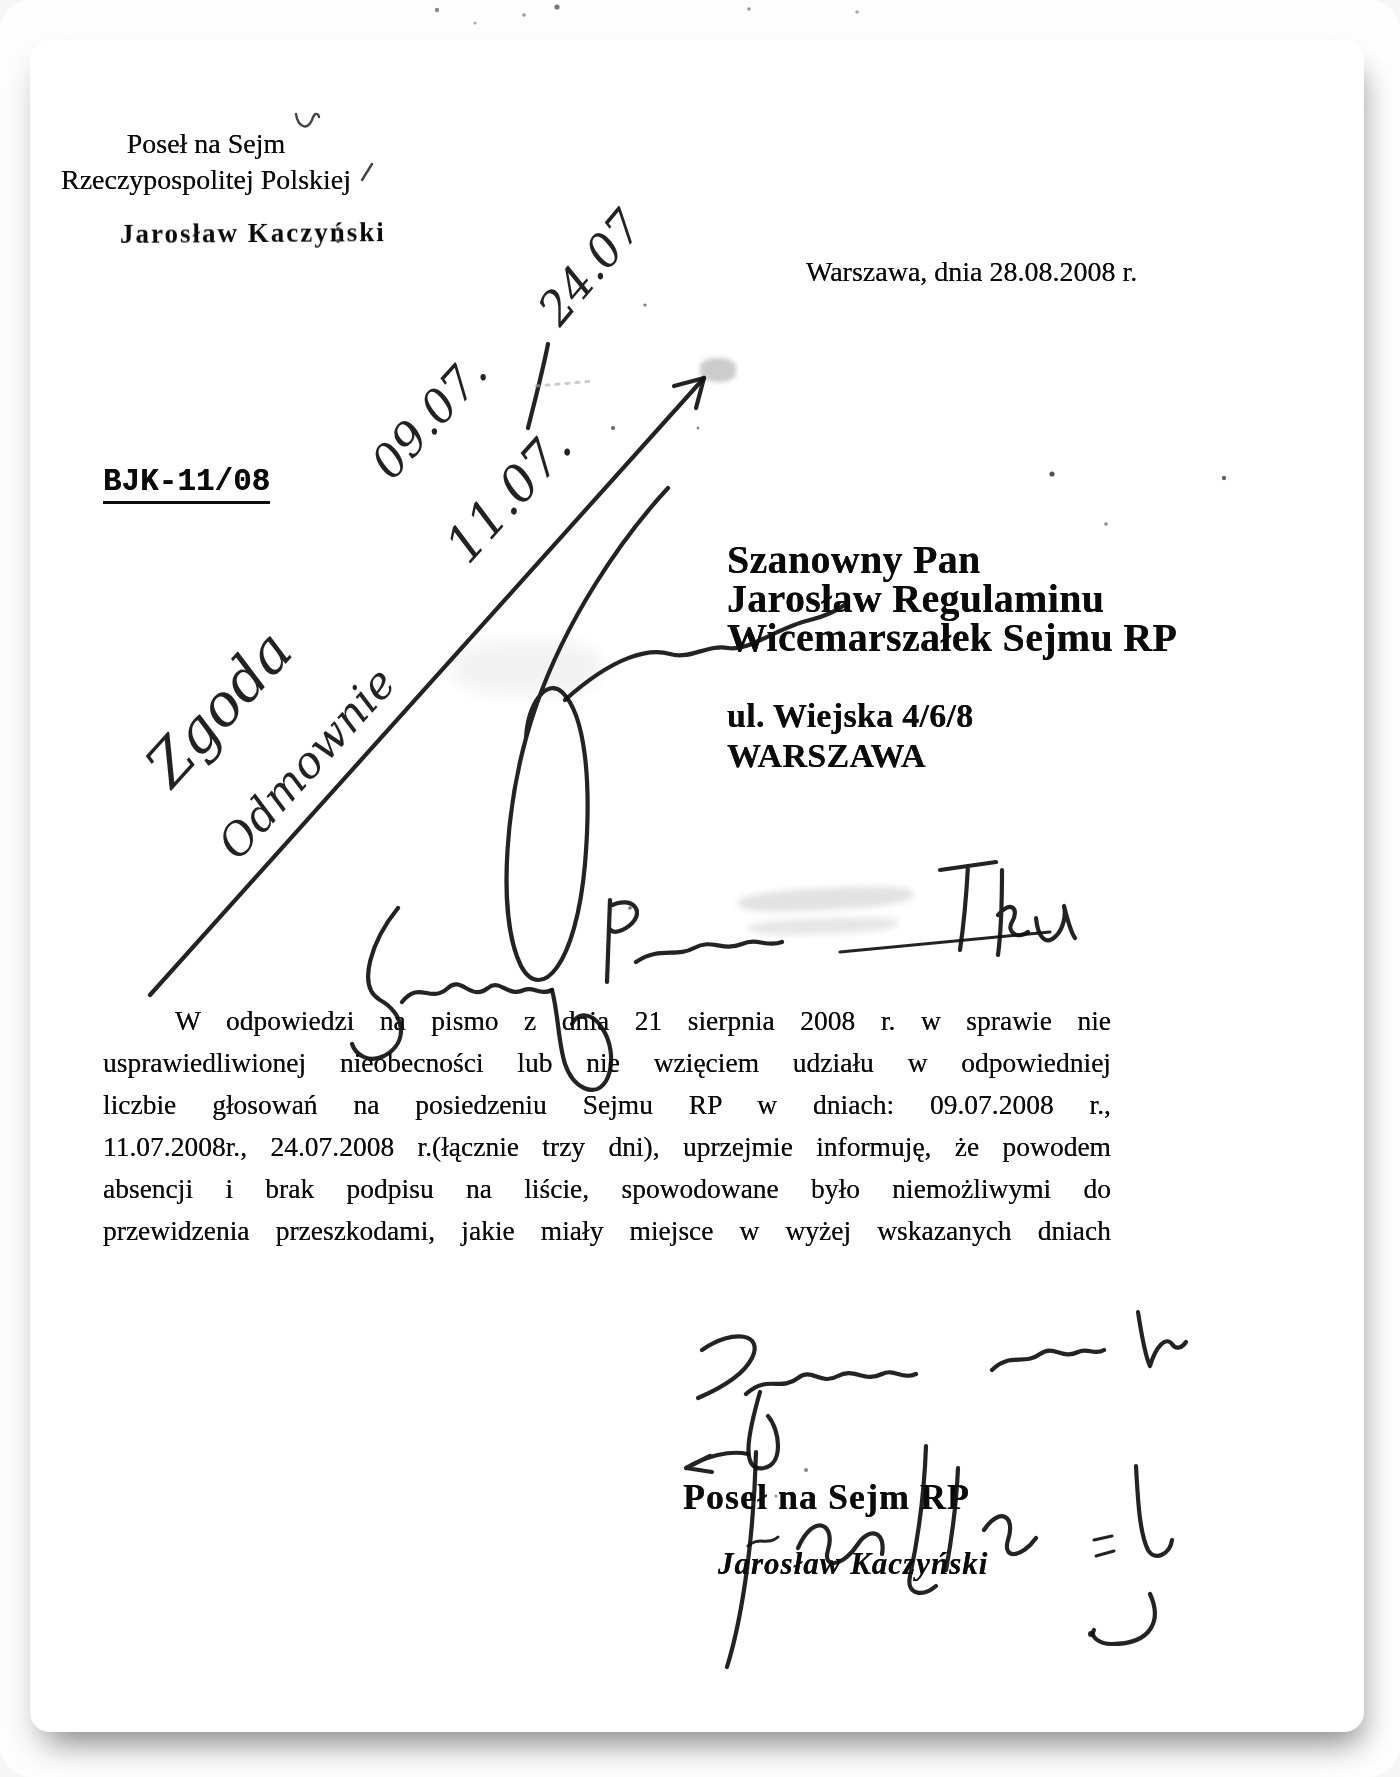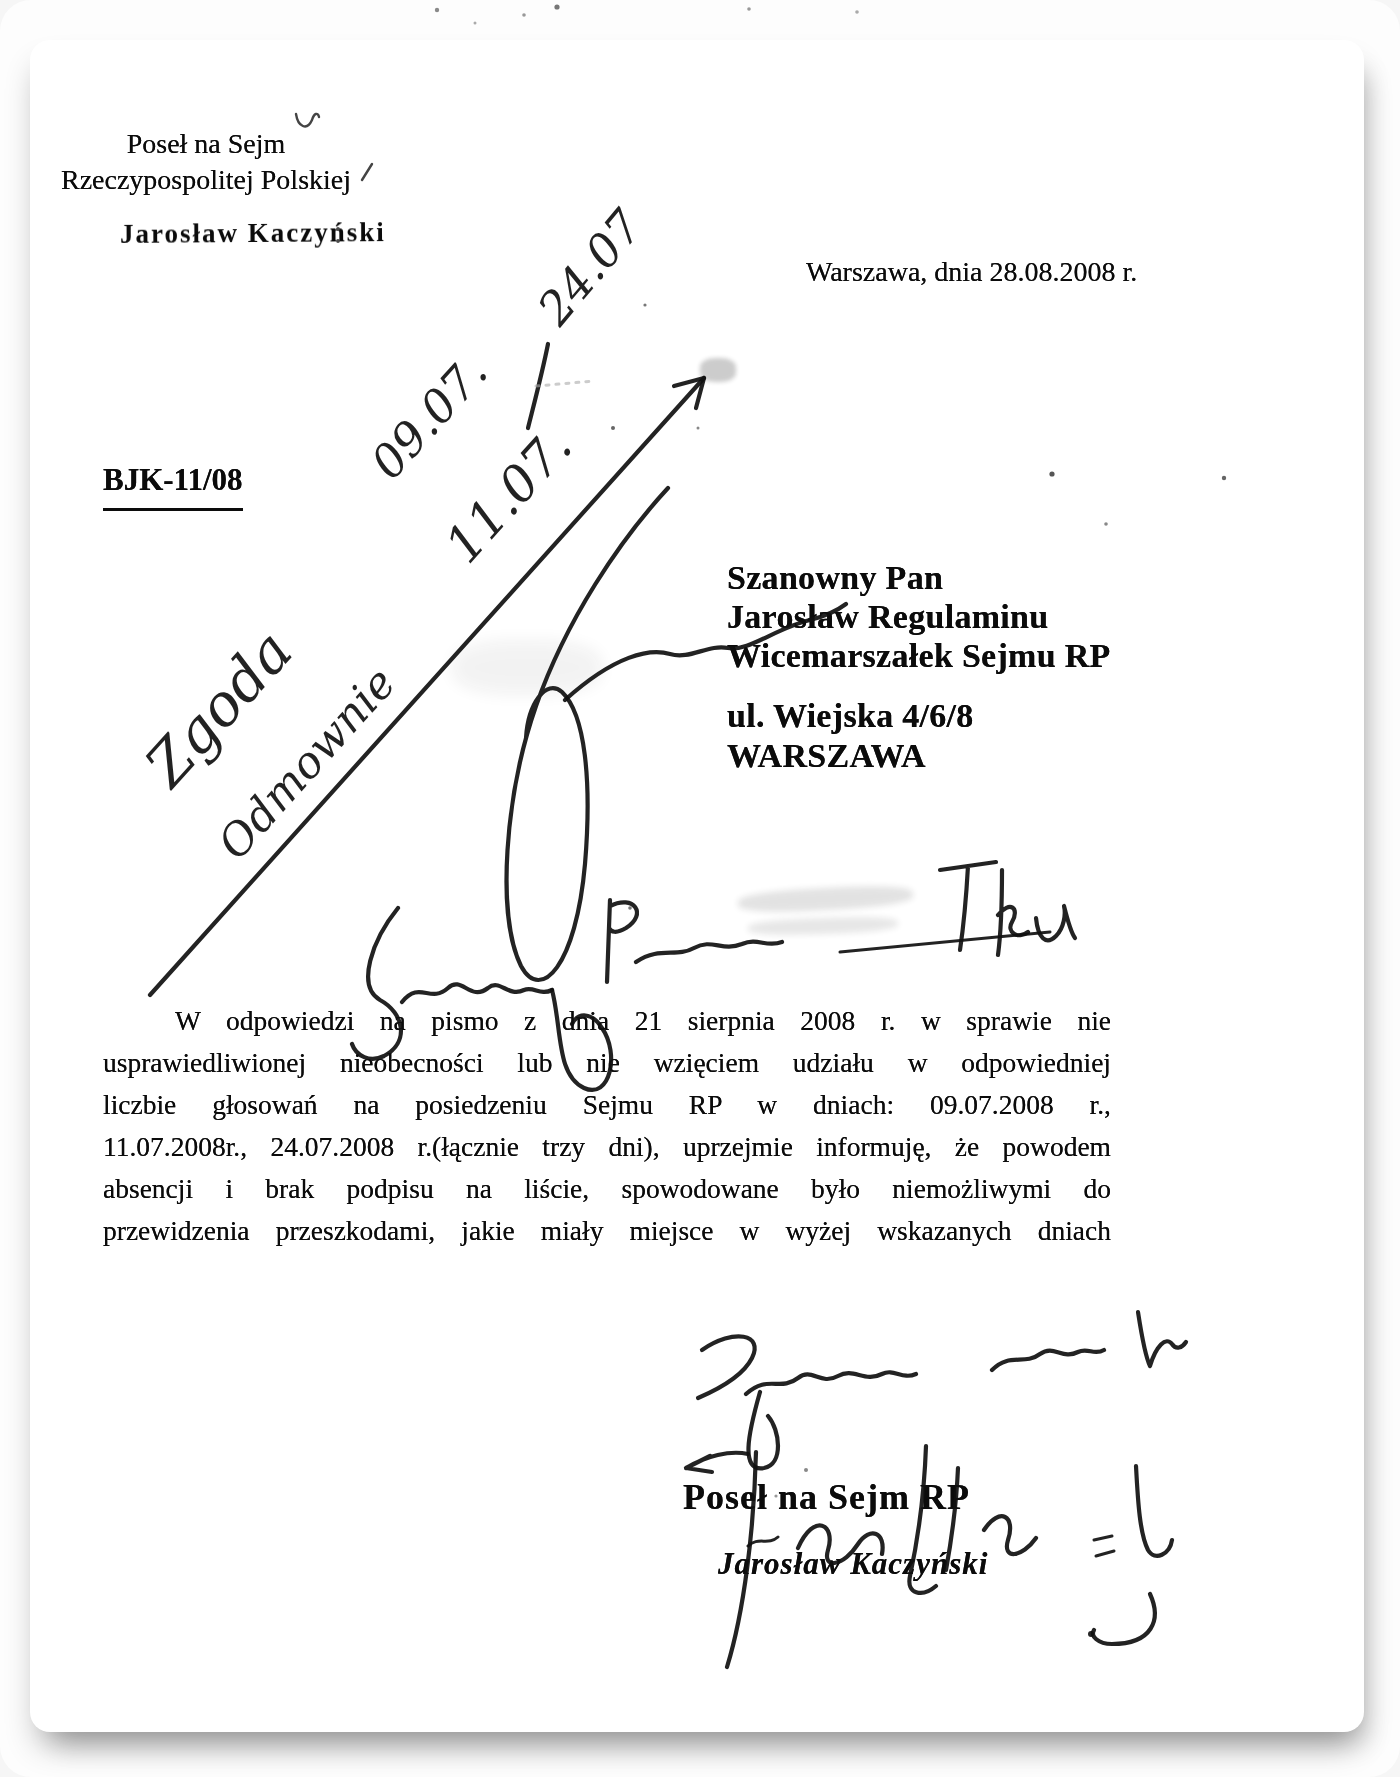--- a/index.html
+++ b/index.html
@@ -18,23 +18,23 @@
   .abs { position:absolute; }
   .ink { text-shadow:0 0 .6px rgba(10,10,10,.85); }
 
   .sender { left:40px; top:126px; width:332px; text-align:center;
             font-size:28px; line-height:36px; }
   .stamp  { left:120px; top:218px; font-size:27px; font-weight:bold;
             letter-spacing:2px; filter:blur(.55px); transform:rotate(-.4deg); }
   .dateline { left:806px; top:256px; font-size:28px; }
 
   .refnum { left:103px; top:462px; font-size:31px; font-weight:bold; }
-  .refnum span { display:inline-block; border-bottom:3.5px solid #0c0c0c; padding-bottom:10px; }
+  .refnum span { display:inline-block; border-bottom:3.5px solid #0c0c0c; padding-bottom:2px;font-family:Liberation Mono, monospace; }
 
-  .recipient   { left:727px; top:558px; font-size:34px; font-weight:bold;
+  .recipient   { left:727px; top:540px; font-size:40px; font-weight:bold;
                  line-height:39px; letter-spacing:.3px; }
   .recipient2  { left:727px; top:696px; font-size:34px; font-weight:bold;
                  line-height:40px; letter-spacing:.3px; }
 
   .bodytext { left:103px; top:1000px; width:1008px; font-size:27.5px; }
   .body-line { height:42px; line-height:42px; text-align:justify; text-align-last:justify; white-space:nowrap; }
   .body-line.first { text-indent:72px; }
   .body-line.last  { text-align-last:left; }
 
   .sig-title { left:683px; top:1476px; font-size:36px; font-weight:bold; letter-spacing:1px; }

